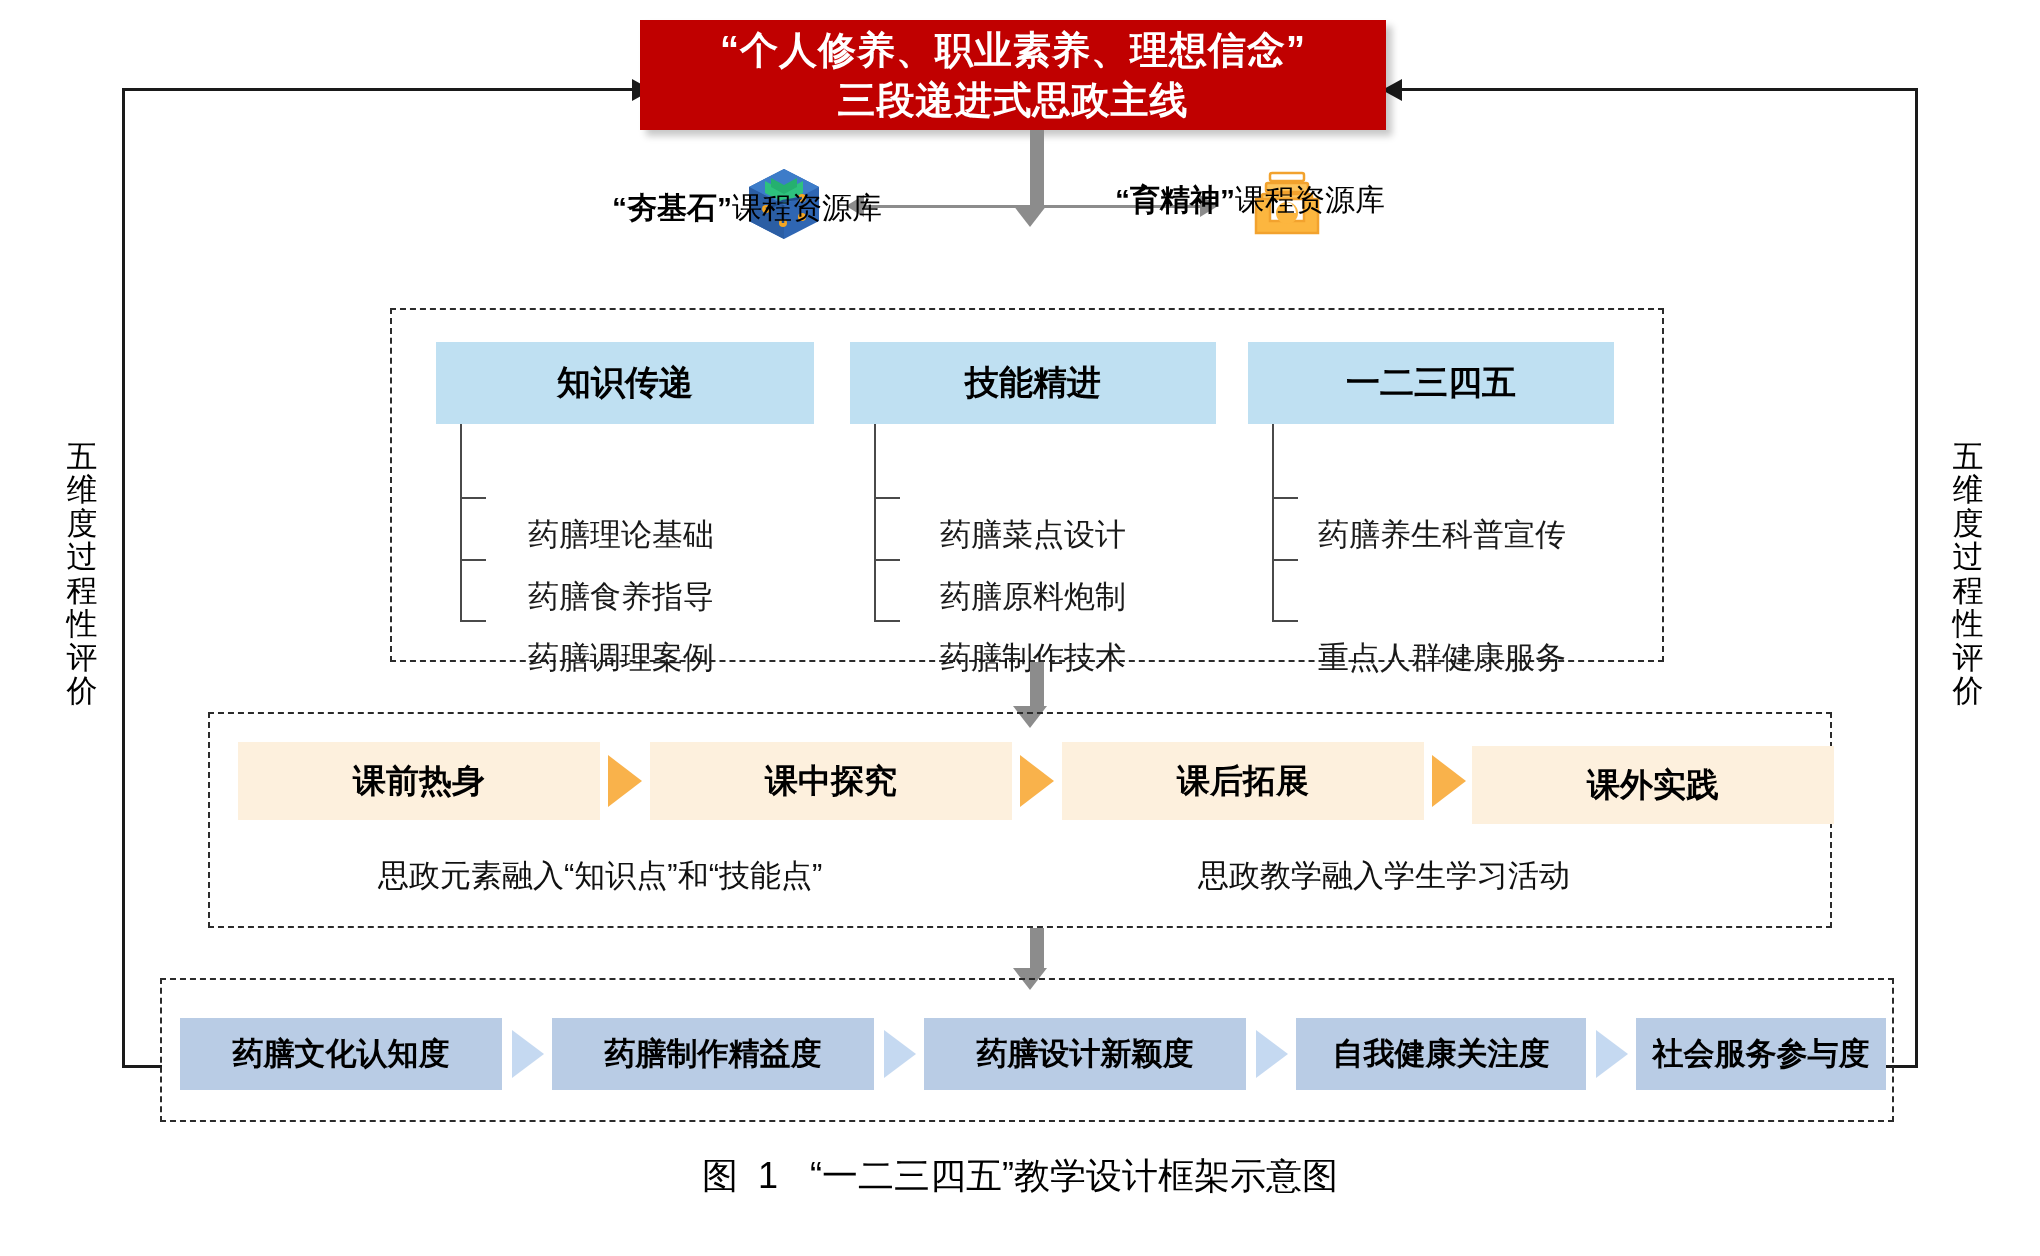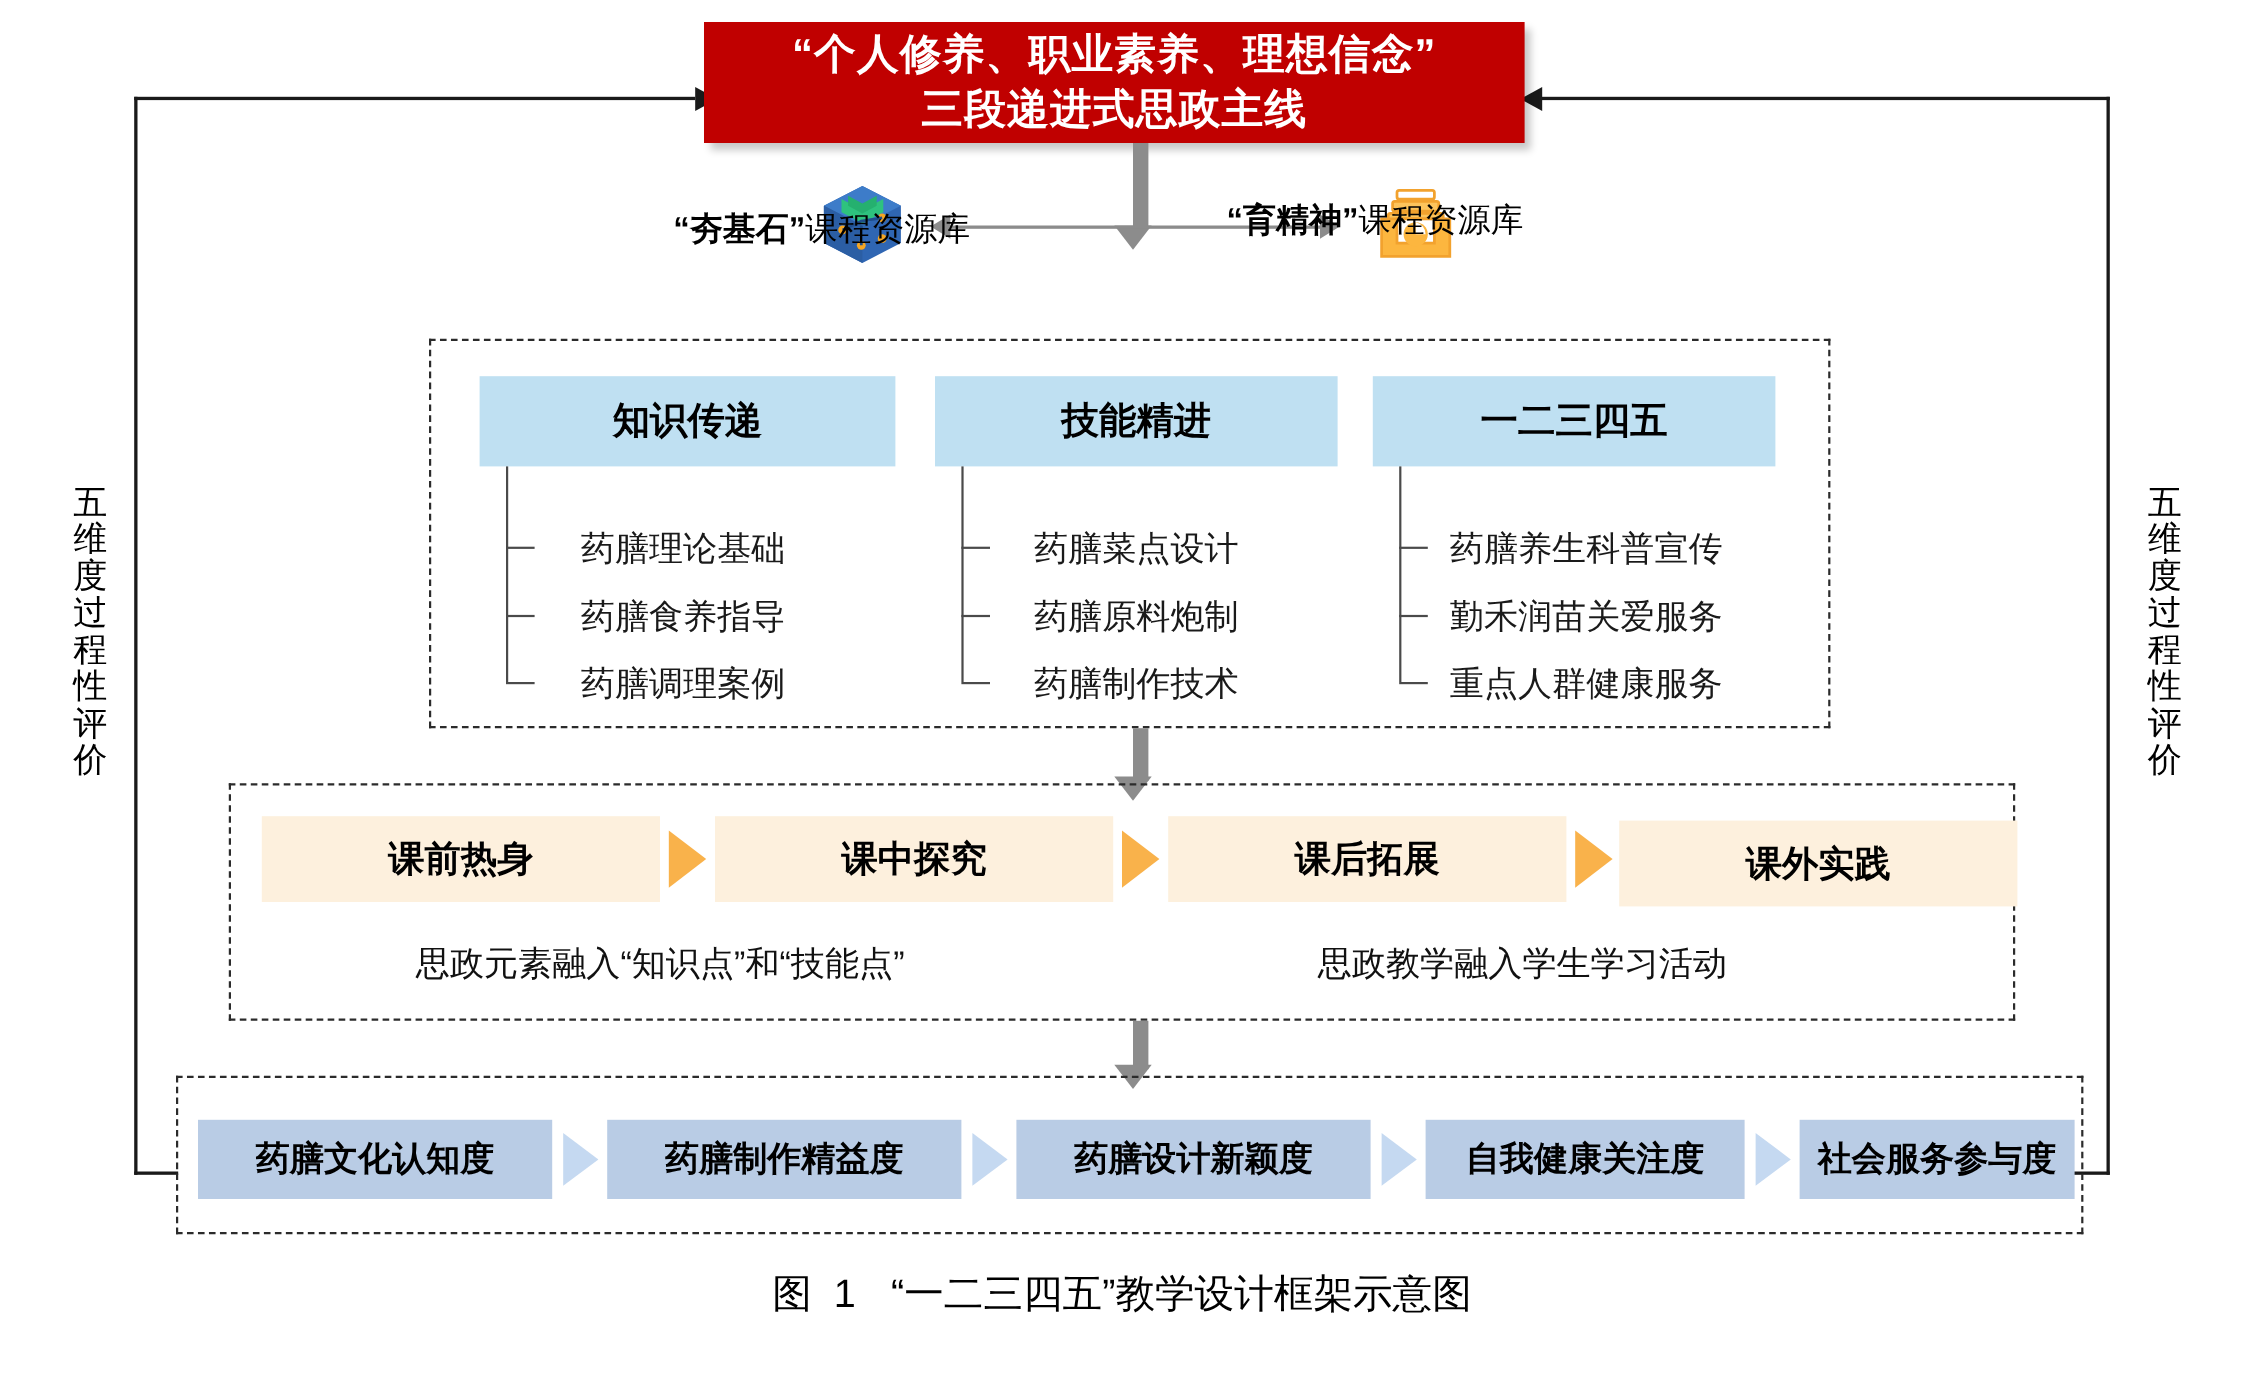--- a/index.html
+++ b/index.html
@@ -60,20 +60,21 @@
     font-size:34px;
     height:82px;
   }
 
   
   .cat-item{
     position:absolute;
     font-size:31px;
     white-space:nowrap;
     color:#1a1a1a;
+    margin-top:36px;
   }
   .tree{
     position:absolute;
     border-left:2px solid #4a4a4a;
   }
   .tick{
     position:absolute;
     border-top:2px solid #4a4a4a;
     width:26px;
   }
@@ -261,21 +262,20 @@
   <div class="cat-item" style="left:940px;top:601px;">药膳制作技术</div>
 
   <div class="cat-head ctr" style="left:1248px;top:342px;width:366px;">
     <span>一二三四五</span>
   </div>
   <div class="tree" style="left:1272px;top:424px;height:196px;"></div>
   <div class="tick" style="left:1272px;top:497px;"></div>
   <div class="tick" style="left:1272px;top:559px;"></div>
   <div class="tick" style="left:1272px;top:620px;"></div>
   <div class="cat-item" style="left:1318px;top:478px;">药膳养生科普宣传</div>
-  <div class="cat-item" style="left:1318px;top:540px;">勤禾润苗关爱服务</div>
   <div class="cat-item" style="left:1318px;top:601px;">重点人群健康服务</div>
 
   <div class="vshaft" style="left:1030px;top:662px;height:48px;"></div>
   <div class="vhead" style="left:1013px;top:706px;"></div>
 
   <div class="dashed-box" style="left:208px;top:712px;width:1620px;height:212px;"></div>
 
   <div class="stage ctr" style="left:238px;top:742px;width:362px;">
     <span>课前热身</span>
   </div>

